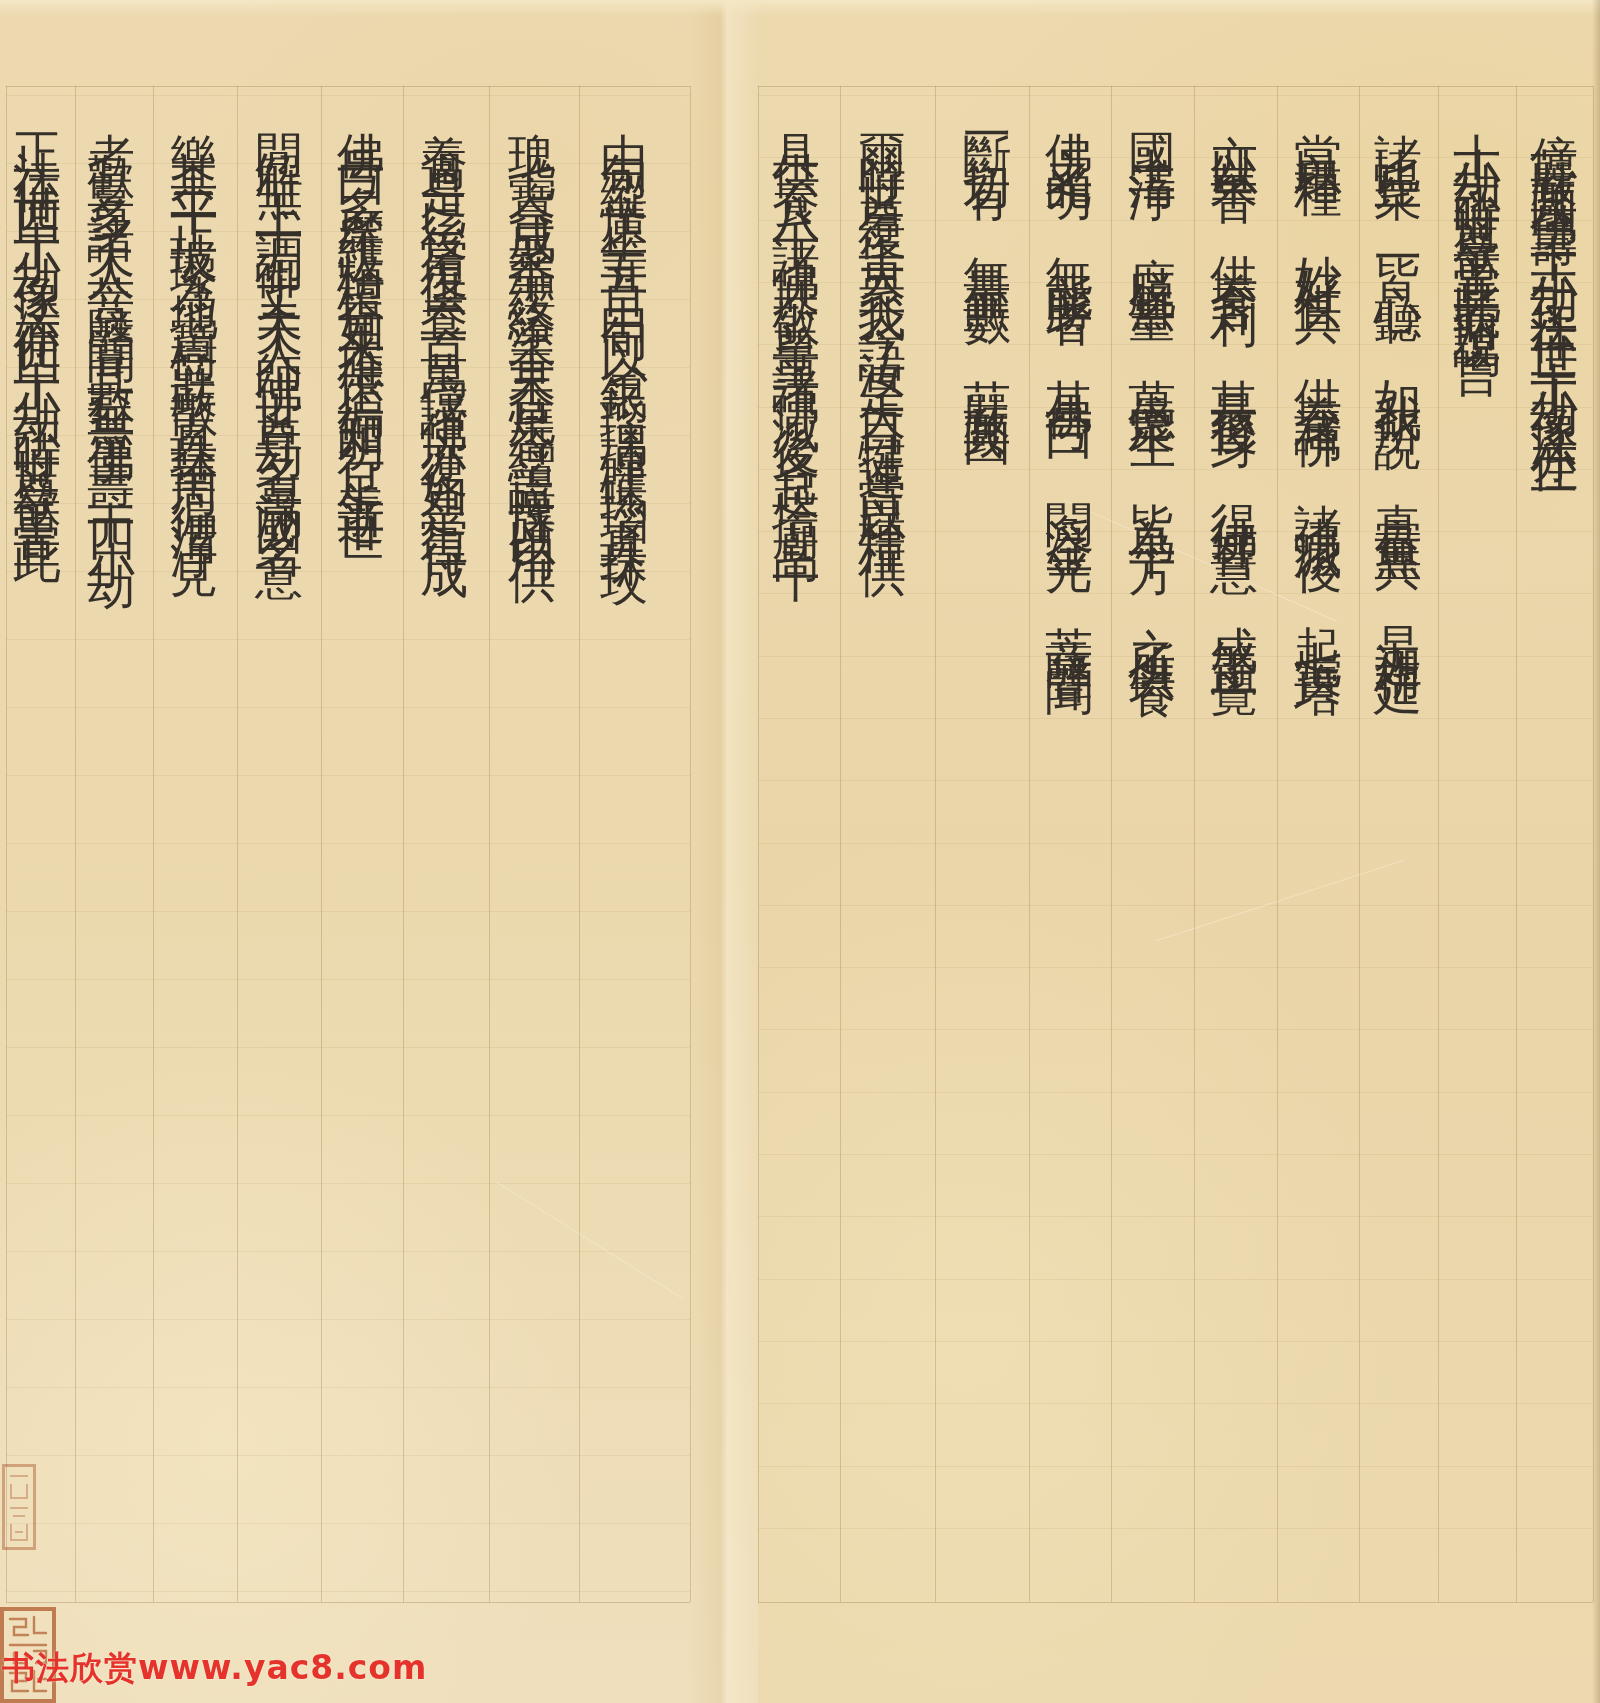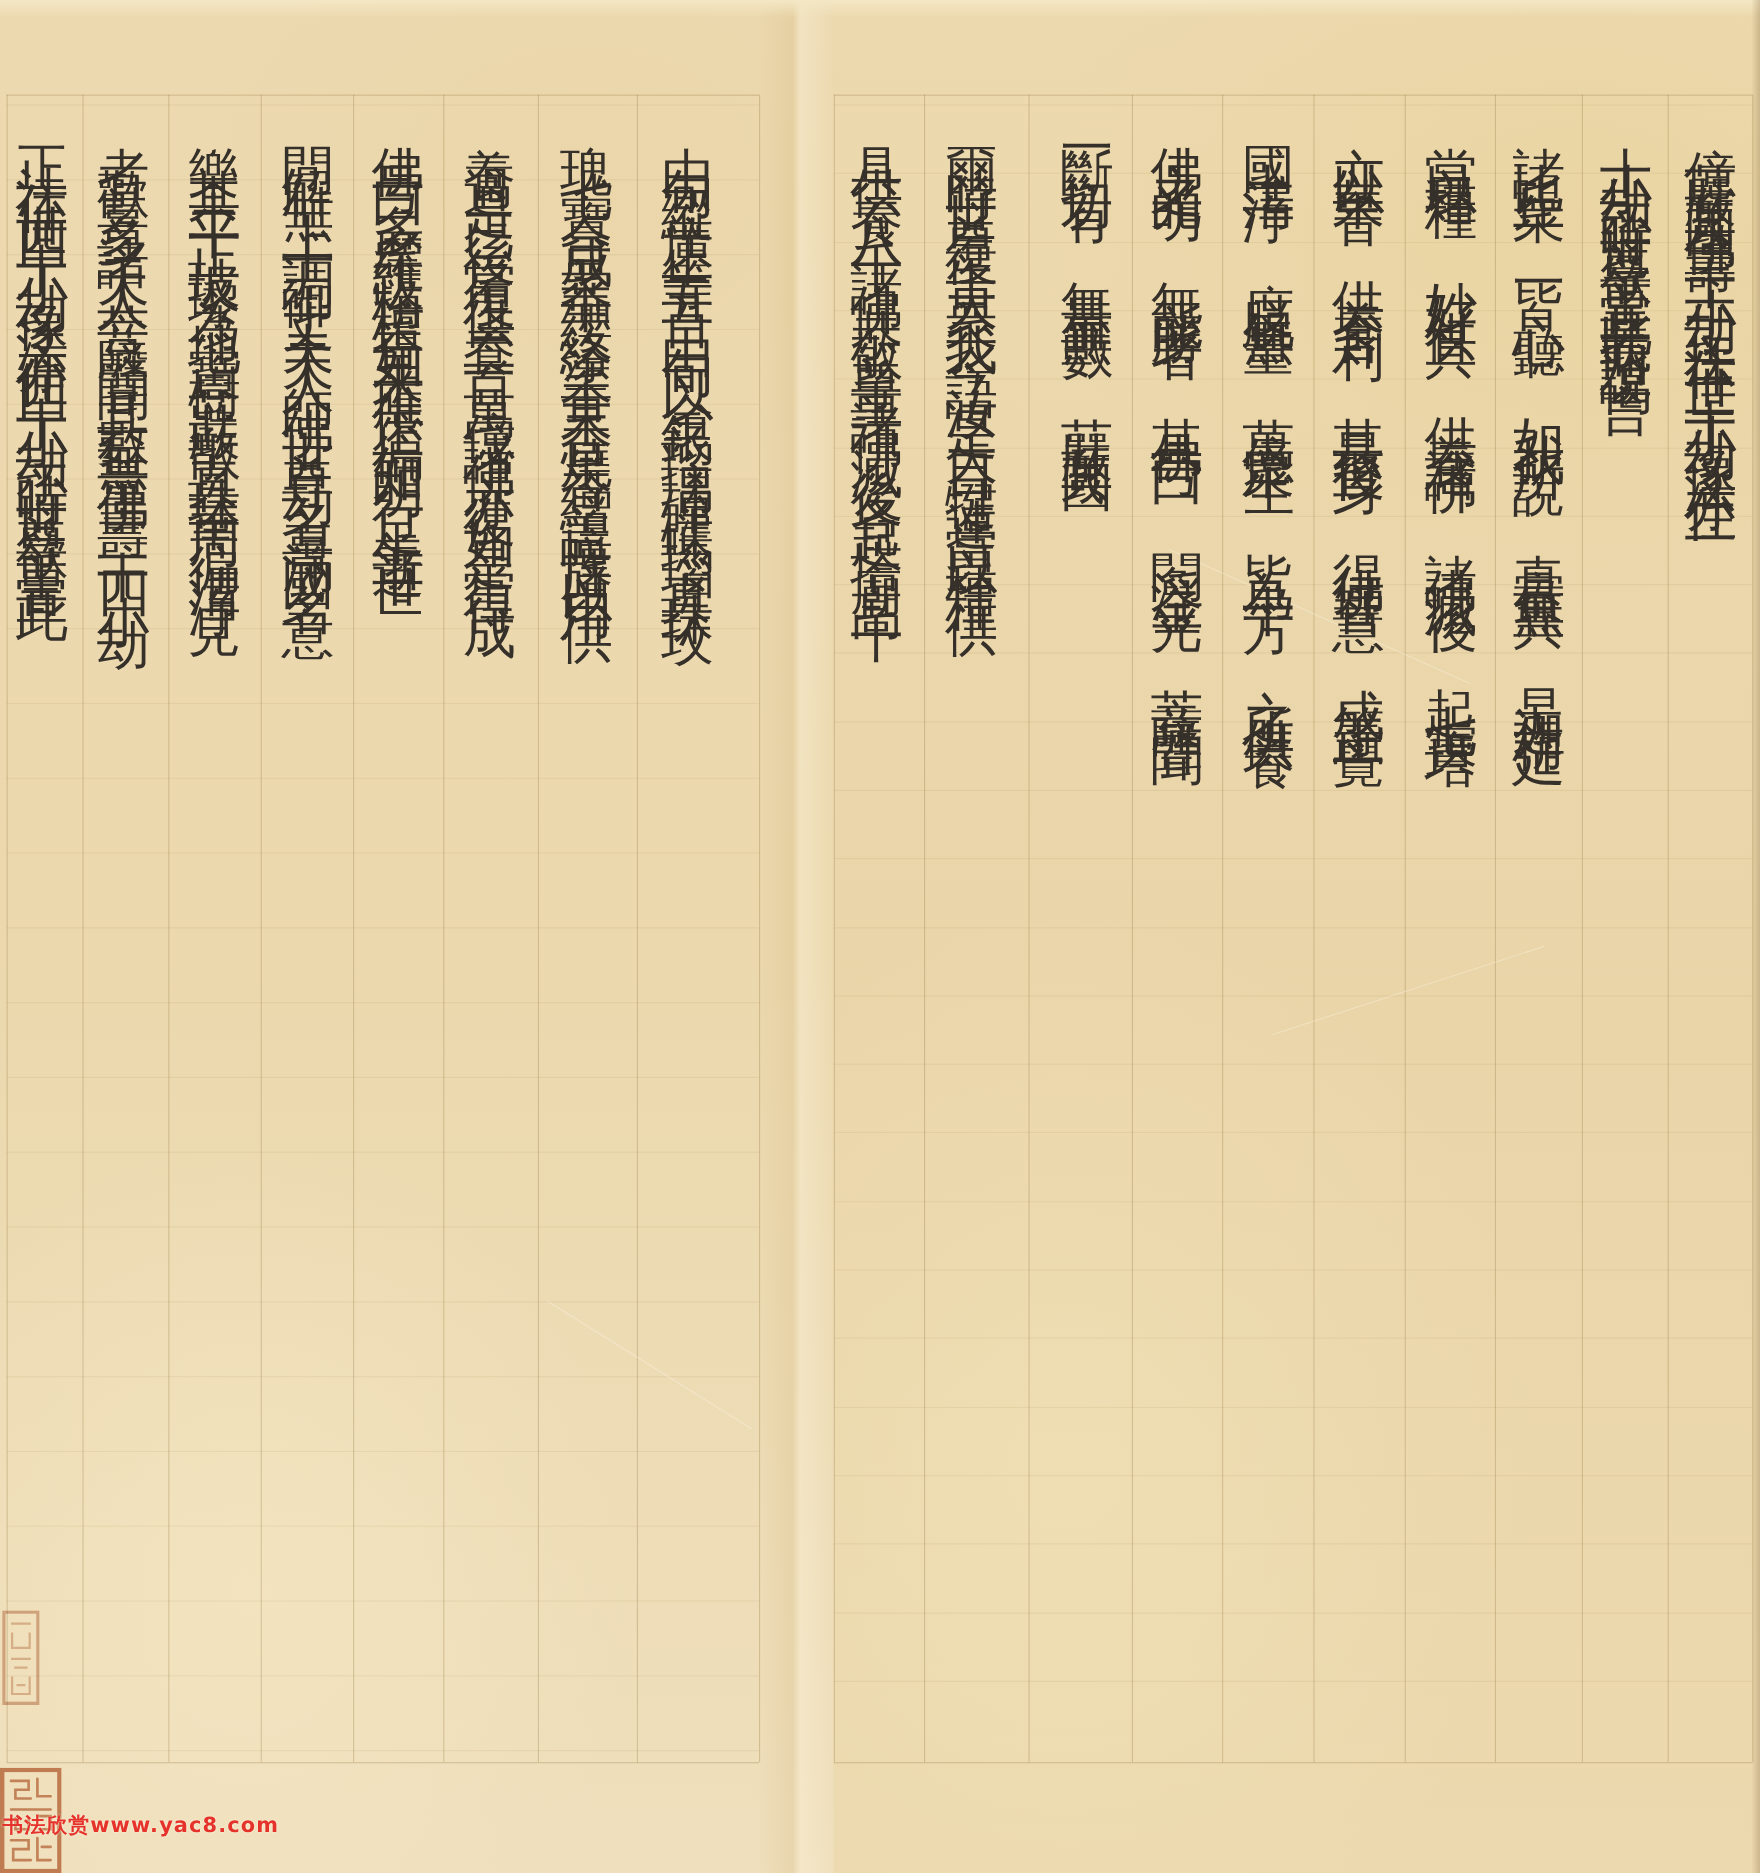--- a/index.html
+++ b/index.html
@@ -44,21 +44,21 @@
   }
   .seg+.seg{margin-top:66px;}
   
   .vein{position:absolute;background:rgba(252,246,228,.4);}
   
   .seal{position:absolute;mix-blend-mode:multiply;}
   
   #watermark{
     position:absolute;left:2px;top:1646px;z-index:5;
     font-family:"DejaVu Sans", sans-serif;
-    font-size:19px;font-weight:600;letter-spacing:1px;color:#e5332b;
+    font-size:33px;font-weight:600;letter-spacing:1px;color:#e5332b;
     text-shadow:0 0 2px rgba(255,252,240,.85);
     white-space:nowrap;
   }
 </style>
 </head>
 <body>
 
 <div class="sheet" id="sheet-left"></div>
 <div class="sheet" id="sheet-right"></div>
 <div id="seam"></div>

